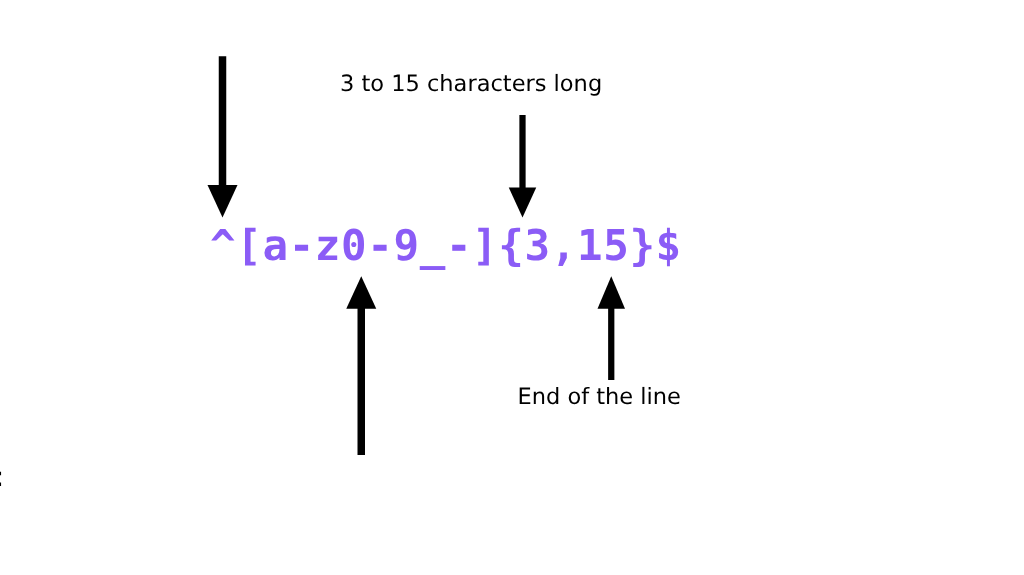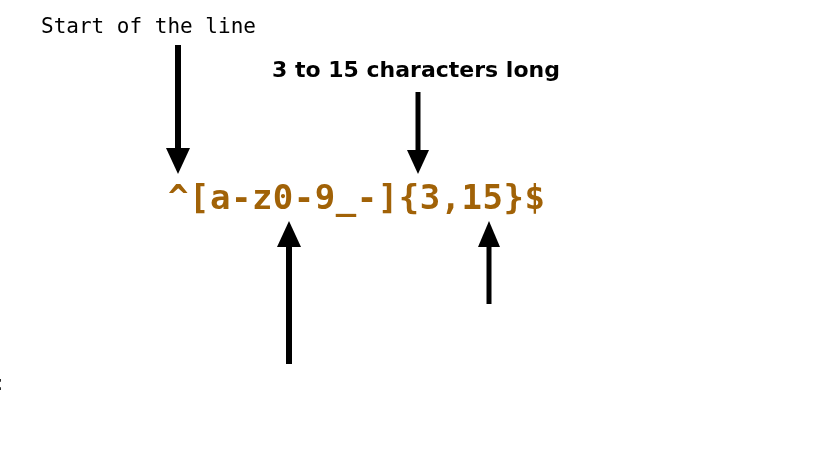--- a/index.html
+++ b/index.html
@@ -25,34 +25,34 @@
     line-height: 1;
     color: #000000;
   }
   .label-mono {
     font-family: "DejaVu Sans Mono", monospace;
     font-size: 21px;
     font-weight: 400;
   }
   .label-sans {
     font-family: "DejaVu Sans", sans-serif;
-    font-size: 22px;
-    font-weight: 700;
+    font-size: 18px;
+    font-weight: 400;
   }
 
   
   .pattern {
     position: absolute;
     white-space: pre;
     font-family: "DejaVu Sans Mono", monospace;
     font-weight: 700;
     font-size: 34px;
     letter-spacing: 0.5px;
     line-height: 1;
-    color: #a16207;
+    color: #8b5cf6;
   }
 
   
   #arrow-layer {
     position: absolute;
     left: 0;
     top: 0;
     width: 819px;
     height: 460px;
     pointer-events: none;
@@ -89,23 +89,23 @@
       <line x1="289" y1="364" x2="289" y2="238" stroke="#000000" stroke-width="6"></line>
       <polygon points="289,221 277,247 301,247" fill="#000000"></polygon>
     </g>
 
     <g>
       <line x1="489" y1="304" x2="489" y2="238" stroke="#000000" stroke-width="5"></line>
       <polygon points="489,221 478,247 500,247" fill="#000000"></polygon>
     </g>
   </svg>
 
-  <div class="label label-mono" style="left:41px; top:16px;">Start of the line</div>
 
   <div class="label label-sans" style="left:272px; top:59px;">3 to 15 characters long</div>
 
   <div class="clipped-fragment" style="left:-4px; top:372px;">:</div>
 
 
+  <div class="label label-sans" style="left:414px; top:309px;">End of the line</div>
 
   <div class="pattern" style="left:168px; top:180px;">^[a-z0-9_-]{3,15}$</div>
 
 </div>
 
 </body></html>

